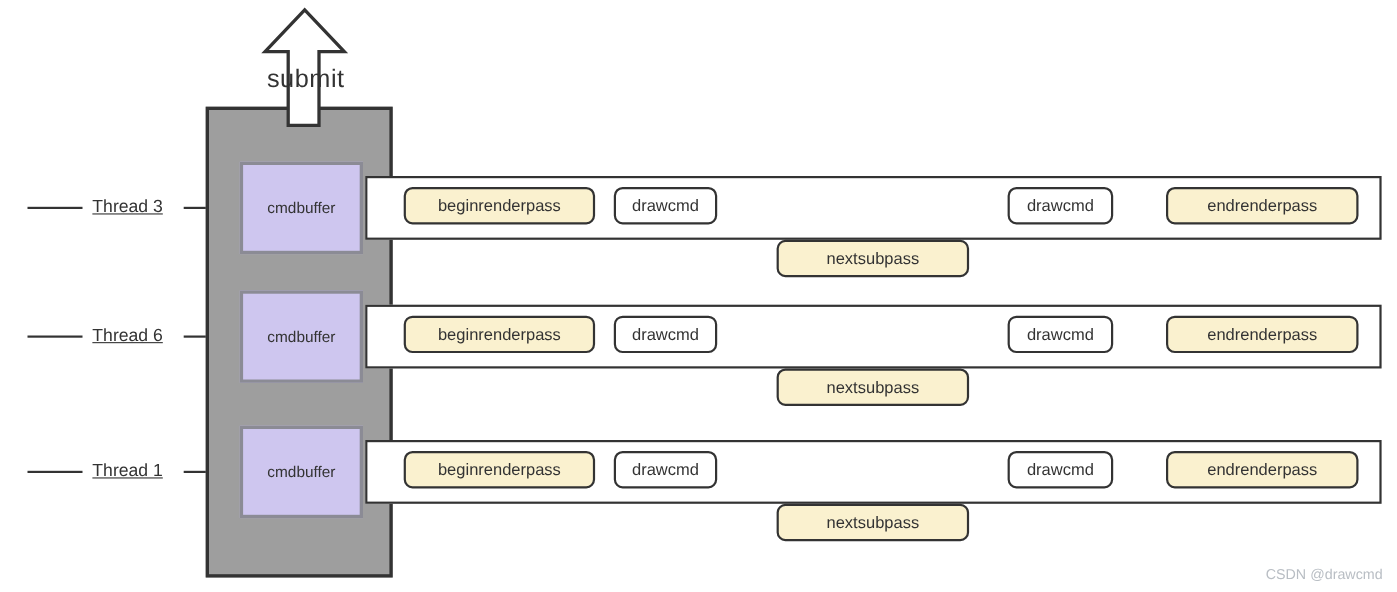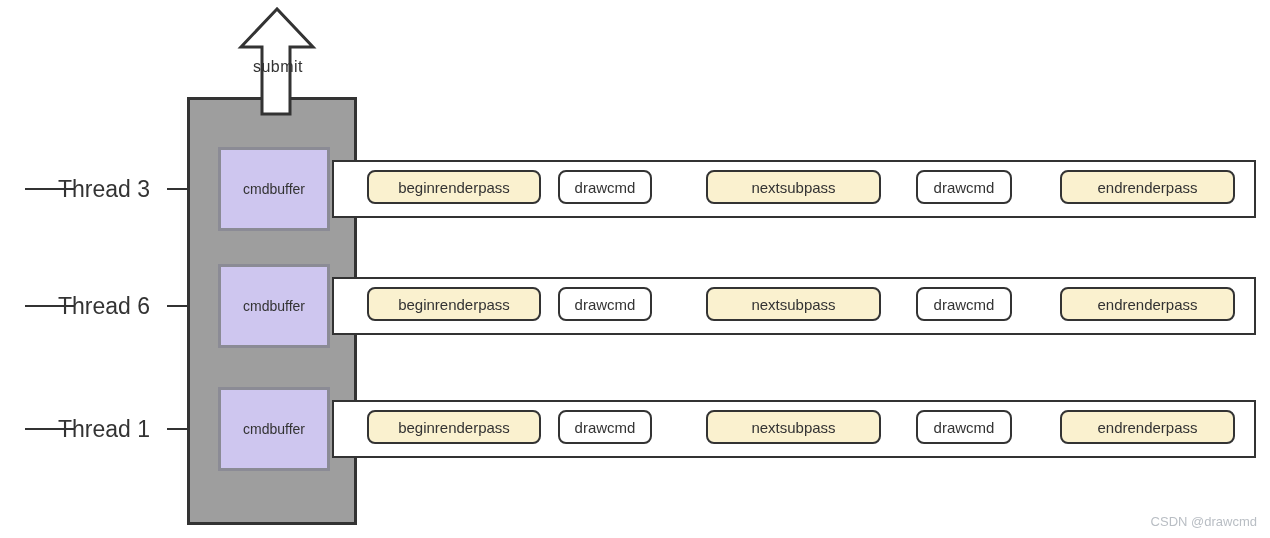--- a/index.html
+++ b/index.html
@@ -19,57 +19,57 @@
   }
   
   .queue{
     position:absolute;left:187px;top:97px;width:170px;height:428px;
     background:var(--queue-fill);border:3px solid var(--outline);box-sizing:border-box;z-index:1;
   }
   
   .submit-arrow{position:absolute;left:237px;top:4px;width:82px;height:115px;z-index:4;}
   .submit-label{
     position:absolute;left:232px;top:58px;width:92px;text-align:center;
-    font-size:16px;color:var(--text);z-index:5;letter-spacing:0.5px;
+    font-size:23px;color:var(--text);z-index:5;letter-spacing:0.5px;
   }
   
   .row{position:absolute;left:0;width:1270px;height:84px;}
   .row-0{top:147px;} .row-1{top:264px;} .row-2{top:387px;padding-left:36px;}
   .line{position:absolute;top:41px;height:0;border-top:2px solid var(--outline);}
   .line-left{left:25px;width:50px;}
   .line-right{left:167px;width:35px;}
   .arrowhead{
     position:absolute;left:200px;top:34px;width:0;height:0;
     border-left:18px solid var(--outline);border-top:8px solid transparent;border-bottom:8px solid transparent;
   }
   .thread-label{
-    position:absolute;left:56px;top:0;width:96px;height:84px;
+    position:absolute;left:68px;top:0;width:96px;height:84px;
     display:flex;align-items:center;justify-content:center;
-    font-size:23px;color:var(--text);white-space:nowrap;
+    font-size:16px;color:var(--text);white-space:nowrap;text-decoration:underline;
   }
   .track{
     position:absolute;left:332px;top:13px;width:924px;height:58px;
     background:#ffffff;border:2.5px solid var(--outline);box-sizing:border-box;z-index:2;
   }
   .cmdbuffer{
     position:absolute;left:218px;top:0;width:112px;height:84px;
     background:var(--buffer-fill);border:3px solid var(--buffer-border);box-sizing:border-box;
     display:flex;align-items:center;justify-content:center;font-size:14px;z-index:3;
   }
   .cmd{
     position:absolute;top:23px;height:34px;box-sizing:border-box;
     border:2.5px solid var(--outline);border-radius:8px;
     display:flex;align-items:center;justify-content:center;
     font-size:15px;z-index:3;white-space:nowrap;
   }
   .cmd.pass{background:var(--pass-fill);}
   .cmd.draw{background:var(--cmd-fill);}
   .cmd-0{left:367px;width:174px;}
   .cmd-1{left:558px;width:94px;}
-  .cmd-2{left:706px;width:175px;}
+  .cmd-2{left:706px;width:175px;margin-top:48px;}
   .cmd-3{left:916px;width:96px;}
   .cmd-4{left:1060px;width:175px;}
   .watermark{
     position:absolute;right:13px;bottom:9px;font-size:13px;color:var(--watermark);z-index:6;
   }
 </style>
 </head>
 <body>
 
 <div id="canvas">

